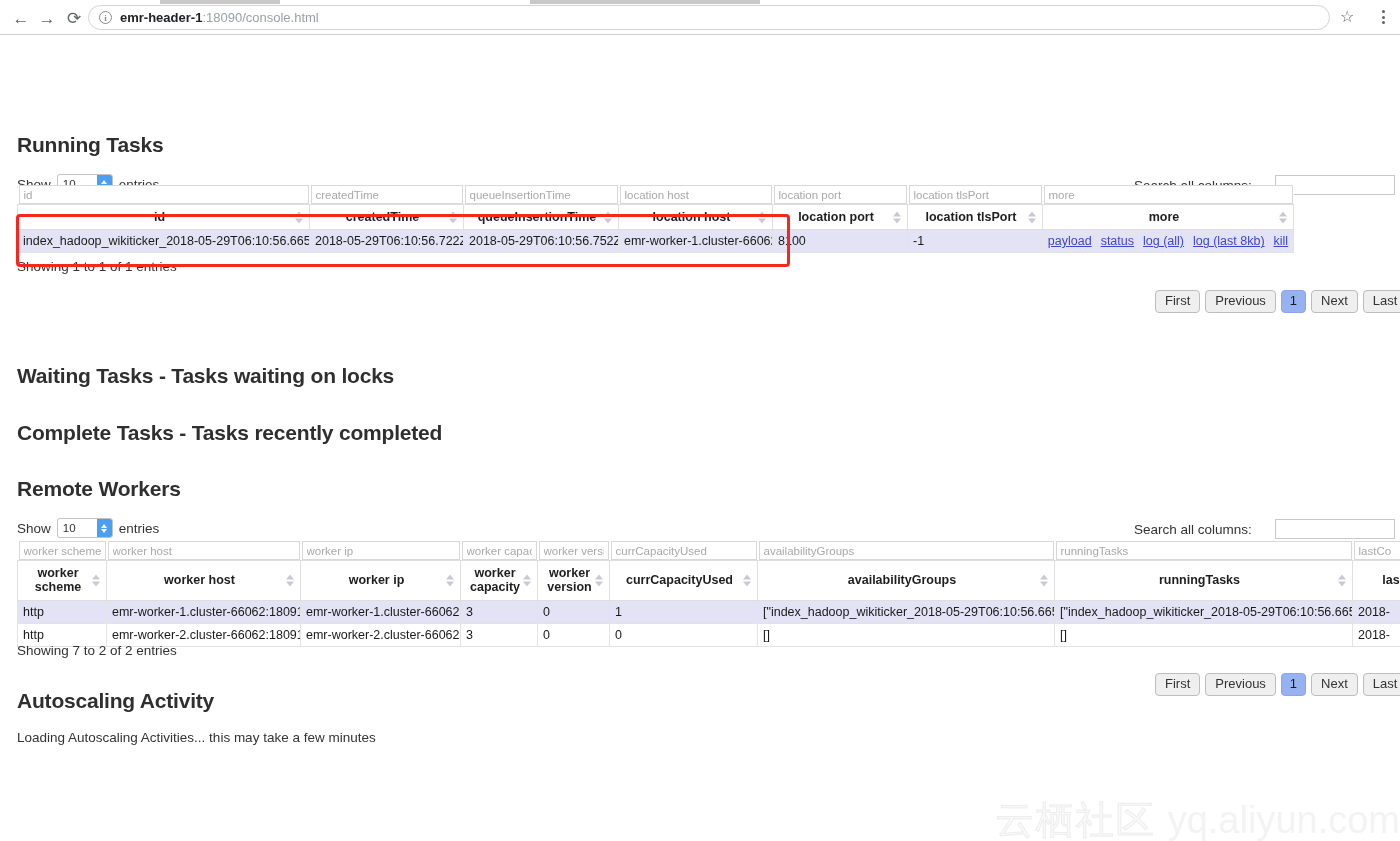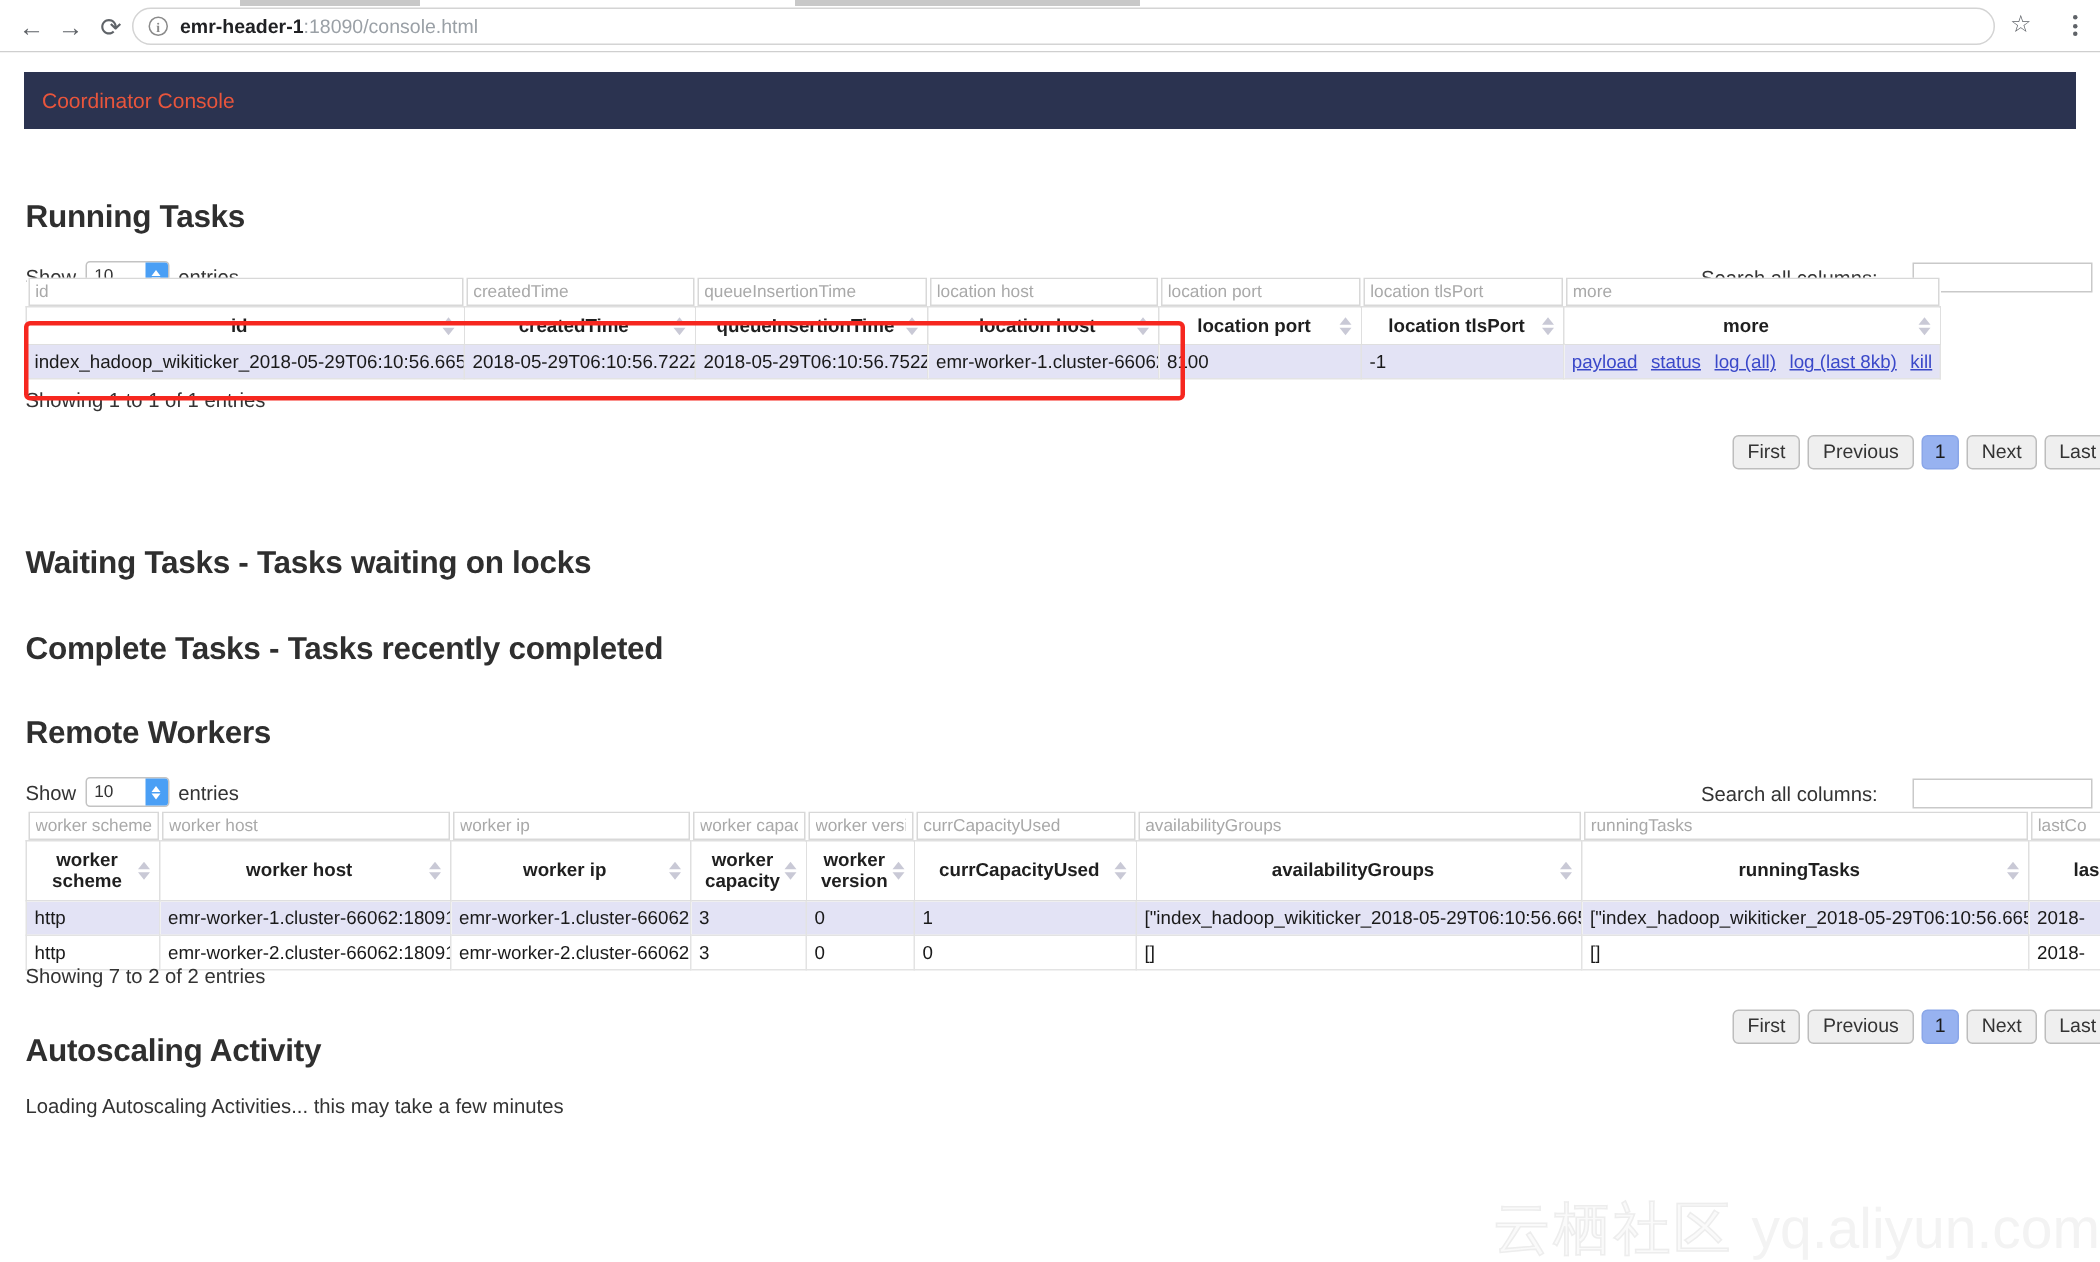--- a/index.html
+++ b/index.html
@@ -255,23 +255,20 @@
   <div class="star-btn">☆</div>
   <div class="menu-btn">
       <i></i>
       <i></i>
       <i></i>
     </div>
 </div>
 
 <div class="page">
 
-  <div class="navbar">
-    <span class="navbar-brand">Coordinator Console</span>
-  </div>
 
   <h2 class="section" style="top:98px;">Running Tasks</h2>
 
   <div class="ctrl-show" style="left:17px; top:139px;">
     <span>Show</span>
     <span class="select-box">
       <span>10</span>
       <span class="select-arrows">
           <i class="up"></i>
           <i class="down"></i>

